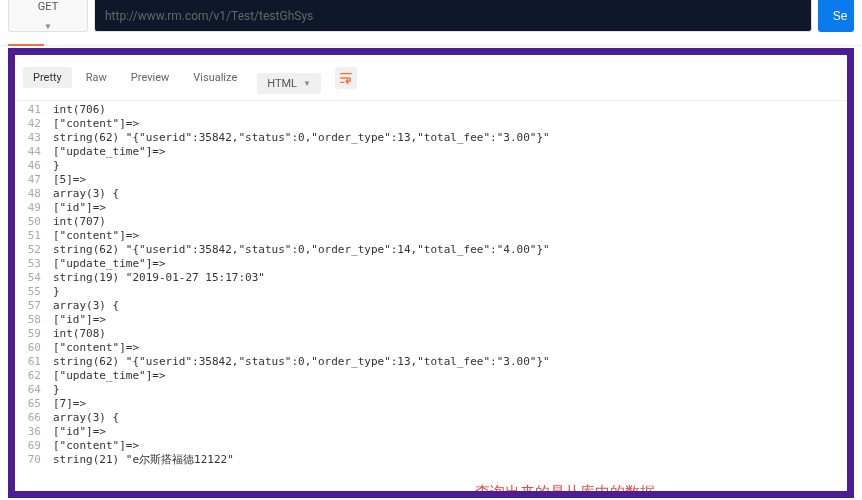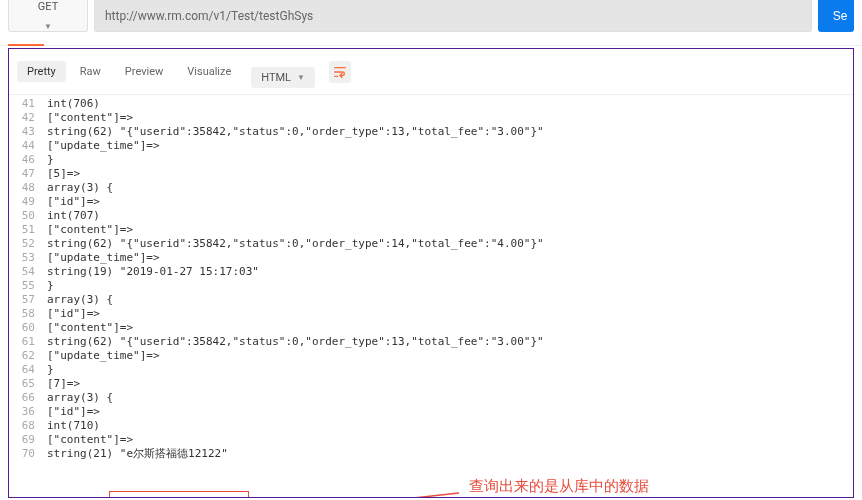--- a/index.html
+++ b/index.html
@@ -36,21 +36,21 @@
   }
   .method-select .caret {
     font-size: 8px;
     color: #888;
   }
   .url-bar {
     flex: 1;
     display: flex;
     align-items: center;
     padding: 0 10px;
-    background: #e5e5e5;
+    background: #0f172a;
     border: 1px solid #e0e0e0;
     border-top: none;
     border-radius: 0 0 3px 3px;
     font-size: 12px;
     color: #666;
   }
   .send-btn {
     width: 36px;
     background: #097bed;
     color: #fff;
@@ -72,21 +72,21 @@
   .tab-indicator::after {
     content: "";
     position: absolute;
     left: 8px;
     bottom: -1px;
     width: 36px;
     height: 2px;
     background: #ff6c37;
   }
   .response-area {
-    border: 1px solid #4c1d95;
+    border: 7px solid #4c1d95;
     margin: 2px 8px 0 8px;
     height: 450px;
     display: flex;
     flex-direction: column;
   }
   .view-tabs {
     display: flex;
     align-items: center;
     gap: 4px;
     padding: 6px 8px;
@@ -218,28 +218,28 @@
       <div class="code-line"><div class="gutter">48</div><div class="line-content">array(3) {</div></div>
       <div class="code-line"><div class="gutter">49</div><div class="line-content">["id"]=&gt;</div></div>
       <div class="code-line"><div class="gutter">50</div><div class="line-content">int(707)</div></div>
       <div class="code-line"><div class="gutter">51</div><div class="line-content">["content"]=&gt;</div></div>
       <div class="code-line"><div class="gutter">52</div><div class="line-content">string(62) "{"userid":35842,"status":0,"order_type":14,"total_fee":"4.00"}"</div></div>
       <div class="code-line"><div class="gutter">53</div><div class="line-content">["update_time"]=&gt;</div></div>
       <div class="code-line"><div class="gutter">54</div><div class="line-content">string(19) "2019-01-27 15:17:03"</div></div>
       <div class="code-line"><div class="gutter">55</div><div class="line-content">}</div></div>
       <div class="code-line"><div class="gutter">57</div><div class="line-content">array(3) {</div></div>
       <div class="code-line"><div class="gutter">58</div><div class="line-content">["id"]=&gt;</div></div>
+      <div class="code-line"><div class="gutter">59</div><div class="line-content">int(708)</div></div>
       <div class="code-line"><div class="gutter">60</div><div class="line-content">["content"]=&gt;</div></div>
       <div class="code-line"><div class="gutter">61</div><div class="line-content">string(62) "{"userid":35842,"status":0,"order_type":13,"total_fee":"3.00"}"</div></div>
       <div class="code-line"><div class="gutter">62</div><div class="line-content">["update_time"]=&gt;</div></div>
       <div class="code-line"><div class="gutter">64</div><div class="line-content">}</div></div>
       <div class="code-line"><div class="gutter">65</div><div class="line-content">[7]=&gt;</div></div>
       <div class="code-line"><div class="gutter">66</div><div class="line-content">array(3) {</div></div>
       <div class="code-line"><div class="gutter">36</div><div class="line-content">["id"]=&gt;</div></div>
-      <div class="code-line"><div class="gutter">68</div><div class="line-content">int(710)</div></div>
       <div class="code-line"><div class="gutter">69</div><div class="line-content">["content"]=&gt;</div></div>
       <div class="code-line"><div class="gutter">70</div><div class="line-content">string(21) "e尔斯搭福德12122"</div></div>
 
     <div class="highlight-box" style="left:100px; top:396px; width:140px; height:44px;"></div>
     <svg class="arrow-svg" style="left:240px; top:390px;" width="220" height="40">
       <defs>
         <marker id="ah" markerWidth="10" markerHeight="8" refX="1" refY="4" orient="auto">
           <path d="M10,0 L0,4 L10,8 Z" fill="#e74c3c"></path>
         </marker>
       </defs>

